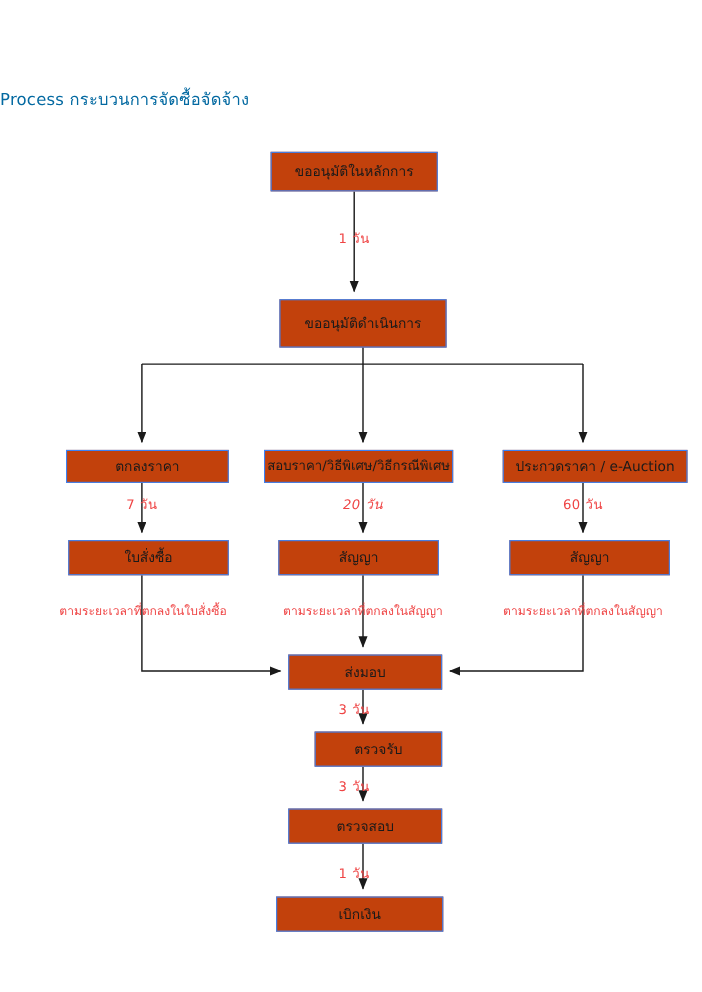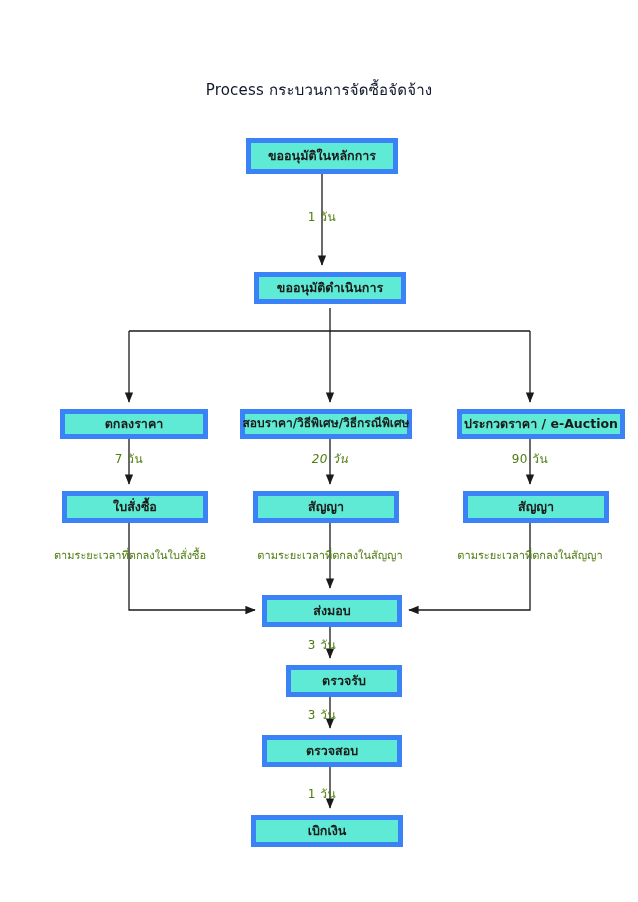--- a/index.html
+++ b/index.html
@@ -22,44 +22,43 @@
     left: 0;
     top: 0;
     width: 638px;
     height: 902px;
   }
   .title {
     position: absolute;
     left: 0;
     top: 78px;
     width: 638px;
-    text-align: center;
+    text-align: left;
     font-size: 15px;
-    color: #0f172a;
+    color: #0369a1;
     letter-spacing: 0.2px;
     white-space: nowrap;
   }
   .node {
     position: absolute;
     box-sizing: border-box;
-    border: 5px solid #3b82f6;
-    background: #5eead4;
+    border: 1px solid #3b82f6;
+    background: #c2410c;
     display: flex;
     align-items: center;
     justify-content: center;
     font-size: 12.5px;
     color: #1a1a1a;
     line-height: 1.1;
     white-space: nowrap;
-    font-weight: bold;
   }
   .edge-label {
     position: absolute;
     font-size: 12px;
-    color: #4d7c0f;
+    color: #ef4444;
     white-space: nowrap;
     line-height: 1;
   }
   .edge-label.dur {
     letter-spacing: 0.5px;
   }
   .edge-label.center {
     text-align: center;
     transform: translateX(-50%);
   }
@@ -99,21 +98,21 @@
       <line x1="330" y1="627" x2="330" y2="658" marker-end="url(#arrow)"></line>
       <line x1="330" y1="697" x2="330" y2="728" marker-end="url(#arrow)"></line>
       <line x1="330" y1="767" x2="330" y2="808" marker-end="url(#arrow)"></line>
     </g>
   </svg>
 
   <div class="node" style="left:246px; top:138px; width:152px; height:36px;">
     <span>ขออนุมัติในหลักการ</span>
   </div>
 
-  <div class="node" style="left:254px; top:272px; width:152px; height:32px;">
+  <div class="node" style="left:254px; top:272px; width:152px; height:44px;">
     <span>ขออนุมัติดำเนินการ</span>
   </div>
 
   <div class="node" style="left:60px; top:409px; width:148px; height:30px;">
     <span>ตกลงราคา</span>
   </div>
 
   <div class="node" style="left:240px; top:409px; width:172px; height:30px; font-size:12px;">
     <span>สอบราคา/วิธีพิเศษ/วิธีกรณีพิเศษ</span>
   </div>
@@ -149,21 +148,21 @@
   <div class="node" style="left:251px; top:815px; width:152px; height:32px;">
     <span>เบิกเงิน</span>
   </div>
 
   <div class="edge-label dur center" style="left:322px; top:211px;">1  วัน</div>
 
   <div class="edge-label dur center" style="left:129px; top:453px;">7   วัน</div>
 
   <div class="edge-label dur center" style="left:330px; top:453px;font-style:italic;">20   วัน</div>
 
-  <div class="edge-label dur center" style="left:530px; top:453px;">90   วัน</div>
+  <div class="edge-label dur center" style="left:530px; top:453px;">60   วัน</div>
 
   <div class="edge-label center" style="left:130px; top:550px; font-size:11px;">ตามระยะเวลาที่ตกลงในใบสั่งซื้อ</div>
 
   <div class="edge-label center" style="left:330px; top:550px; font-size:11px;">ตามระยะเวลาที่ตกลงในสัญญา</div>
 
   <div class="edge-label center" style="left:530px; top:550px; font-size:11px;">ตามระยะเวลาที่ตกลงในสัญญา</div>
 
   <div class="edge-label dur center" style="left:322px; top:639px;">3  วัน</div>
 
   <div class="edge-label dur center" style="left:322px; top:709px;">3  วัน</div>

